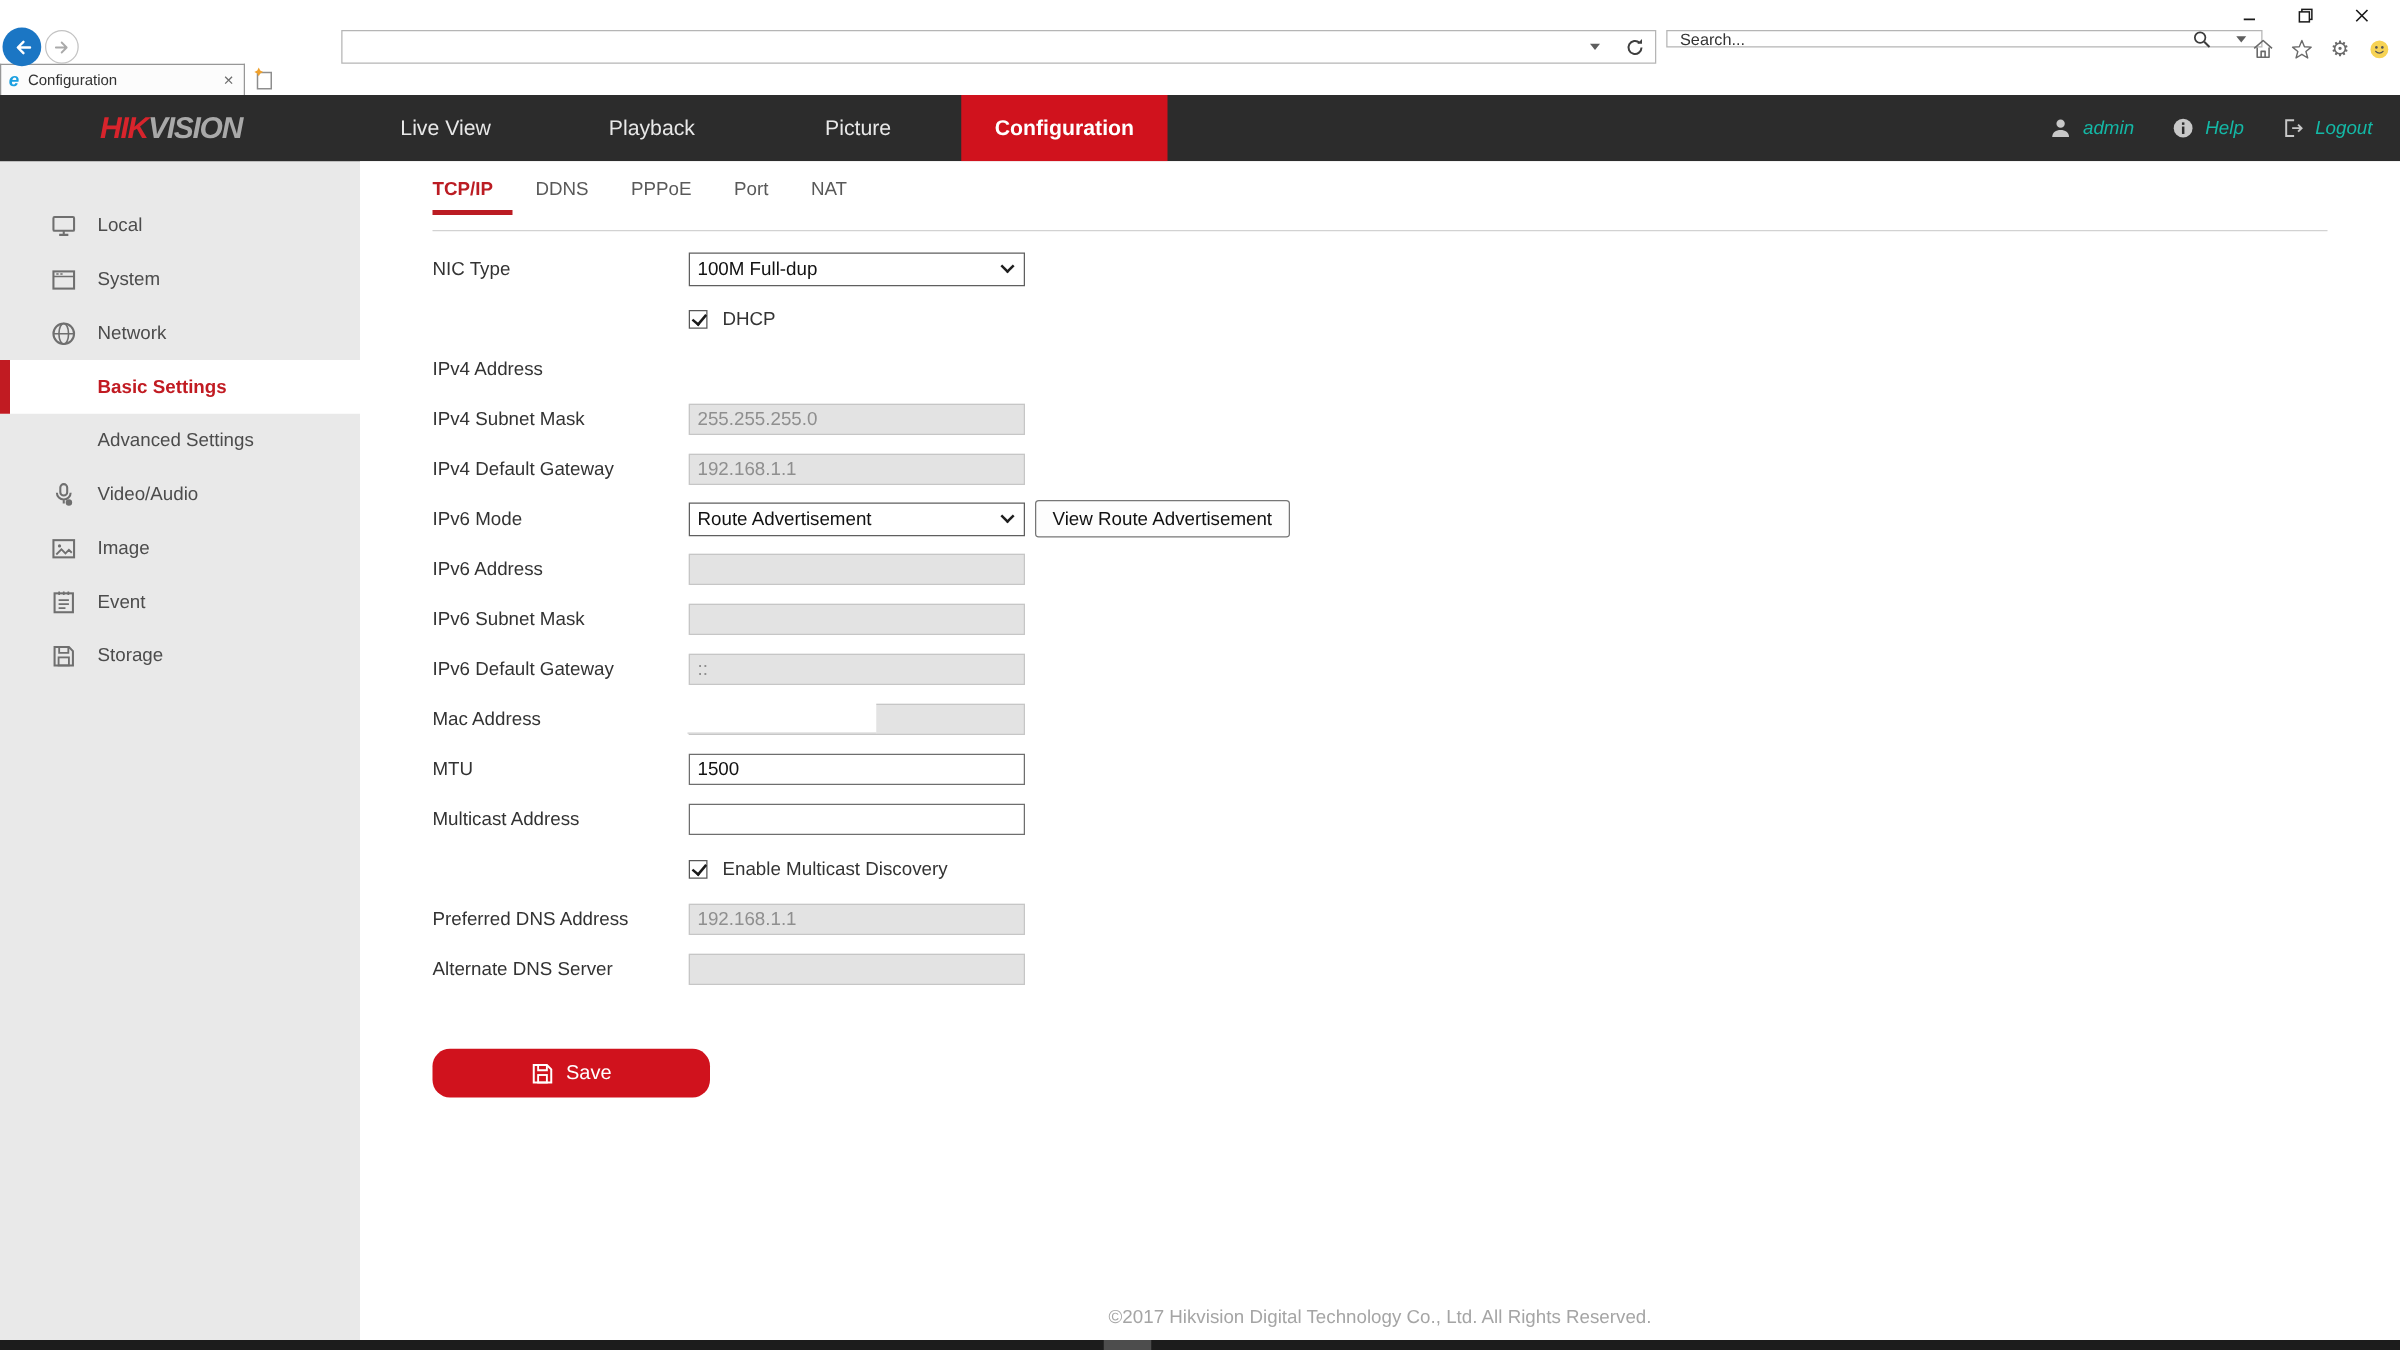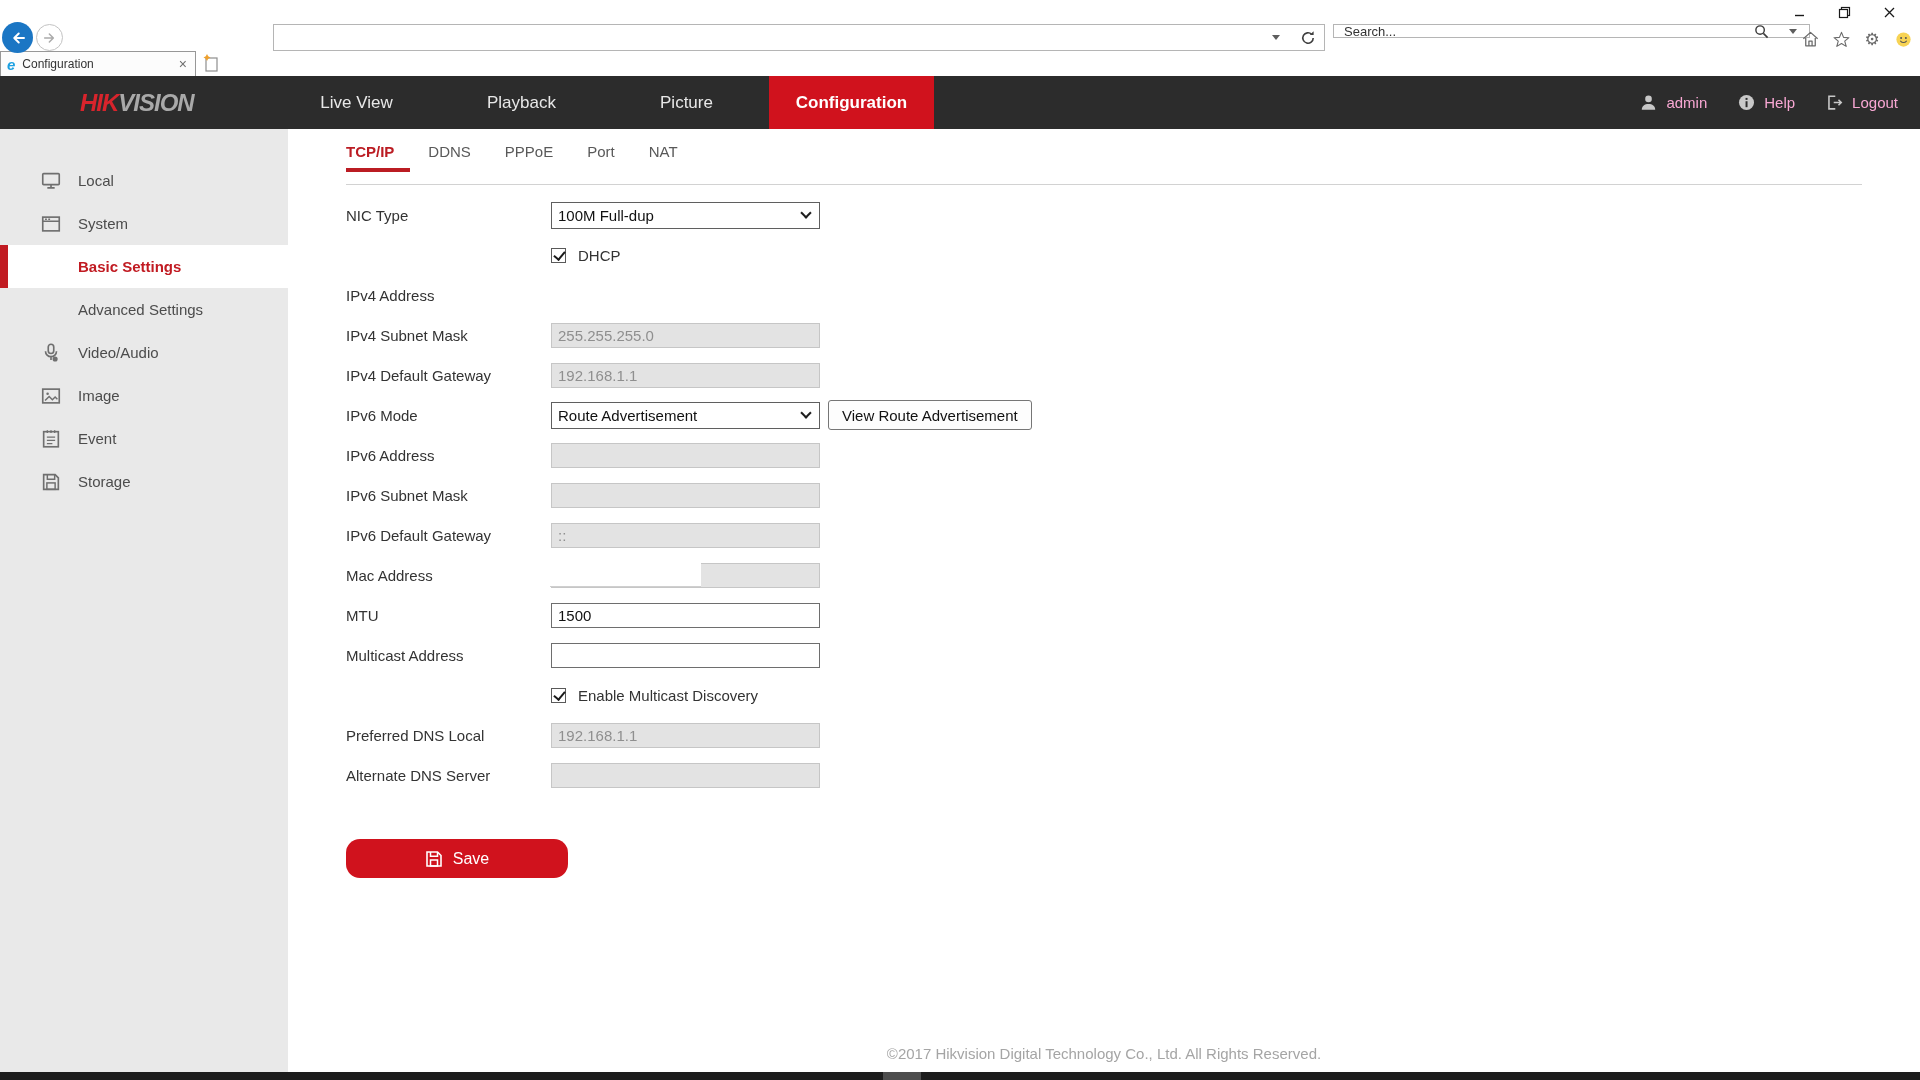--- a/index.html
+++ b/index.html
@@ -45,21 +45,21 @@
   .appheader { position:relative; height:53px; background:#2c2c2c; }
   .logo { position:absolute; left:80px; top:0; height:53px; display:flex; align-items:center;
           font-style:italic; font-weight:bold; font-size:24px; letter-spacing:-1px; }
   .logo .hik { color:#d8242c; }
   .logo .vision { color:#a9a9a9; }
   .nav { position:absolute; left:274px; top:0; height:53px; display:flex; }
   .nav-item { width:165px; height:53px; display:flex; align-items:center; justify-content:center;
               font-size:17px; color:#e8e8e8; cursor:default; }
   .nav-item.active { background:#d0121d; color:#fff; font-weight:bold; }
   .usercluster { position:absolute; right:22px; top:0; height:53px; display:flex; align-items:center; gap:30px; }
-  .ucluster-item { display:flex; align-items:center; gap:8px; font-size:15px; color:#f9a8d4; }
+  .ucluster-item { display:flex; align-items:center; gap:8px; font-size:15px; color:#14b8a6;font-style:italic; }
 
   
   .pagebody { display:flex; height:943px; }
   .sidebar { width:288px; background:#e9e9e9; padding-top:30px; }
   .side-item { height:43px; display:flex; align-items:center; font-size:15px; color:#4c4c4c; }
   .side-icon { width:22px; height:22px; margin-left:40px; margin-right:16px; flex:0 0 22px; }
   .side-item.active { background:#ffffff; border-left:8px solid #c11b22; color:#c11b22; font-weight:bold; }
   .side-item.active .side-icon { margin-left:32px; }
   .main { flex:1; position:relative; background:#fff; }
 
@@ -268,20 +268,30 @@
     </div>
     <div class="side-item">
       <span class="side-icon">
         <svg width="22" height="22" viewBox="0 0 24 24">
             <rect x="3" y="4.5" width="18" height="15" fill="none" stroke="#6f6f6f" stroke-width="1.8"></rect>
             <path d="M3 9h18M5.5 6.8h2M9 6.8h2" fill="none" stroke="#6f6f6f" stroke-width="1.4"></path>
           </svg>
       </span>
       <span>System</span>
     </div>
+    <div class="side-item">
+      <span class="side-icon">
+        <svg width="22" height="22" viewBox="0 0 24 24">
+            <circle cx="12" cy="12" r="9" fill="none" stroke="#6f6f6f" stroke-width="1.8"></circle>
+            <ellipse cx="12" cy="12" rx="4.2" ry="9" fill="none" stroke="#6f6f6f" stroke-width="1.4"></ellipse>
+            <path d="M3.5 12h17" stroke="#6f6f6f" stroke-width="1.4"></path>
+          </svg>
+      </span>
+      <span>Network</span>
+    </div>
     <div class="side-item active">
       <span class="side-icon"></span>
       <span>Basic Settings</span>
     </div>
     <div class="side-item">
       <span class="side-icon"></span>
       <span>Advanced Settings</span>
     </div>
     <div class="side-item">
       <span class="side-icon">
@@ -407,21 +417,21 @@
       </div>
 
       <div class="row">
         <span class="flabel"></span>
         <input type="checkbox" class="cb" checked="true" style="">
         <span class="cb-label">Enable Multicast Discovery</span>
       </div>
 
 
       <div class="row">
-        <span class="flabel">Preferred DNS Local</span>
+        <span class="flabel">Preferred DNS Address</span>
         <input class="inp dis" readonly="" value="192.168.1.1" style="">
       </div>
 
       <div class="row">
         <span class="flabel">Alternate DNS Server</span>
         <input class="inp dis" readonly="" value="" style="">
       </div>
 
       <button class="savebtn">
         <span>

